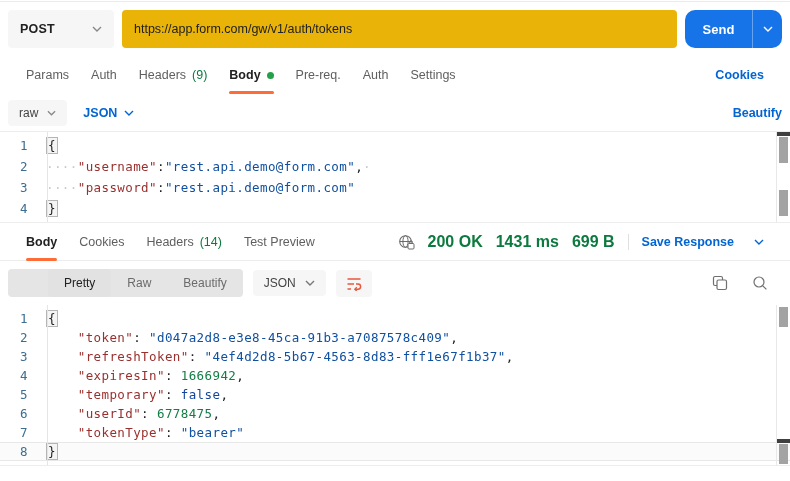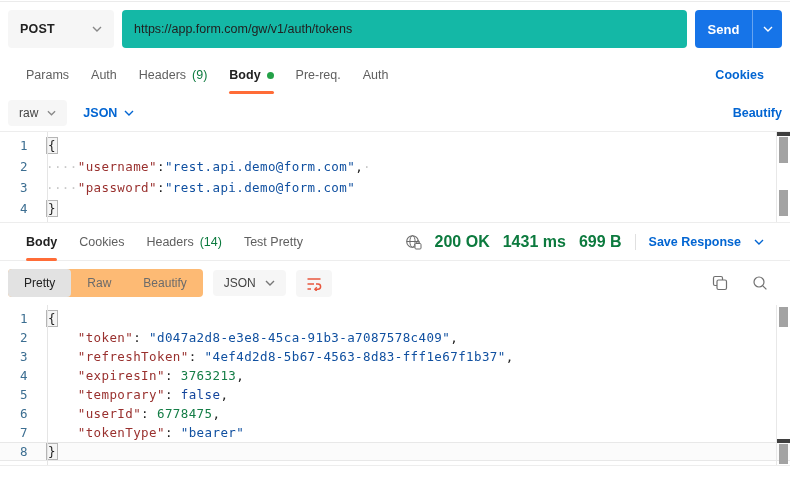--- a/index.html
+++ b/index.html
@@ -5,23 +5,23 @@
   * { margin:0; padding:0; box-sizing:border-box; }
   html,body { width:790px; height:481px; background:#fff; overflow:hidden;
     font-family:"Liberation Sans", sans-serif; color:#212121; }
   .hairline { height:2px; border-bottom:1px solid #ebebeb; }
 
   
   .request-bar { display:flex; gap:8px; padding:8px; height:54px; align-items:center; }
   .method-select { width:106px; height:38px; background:#f6f6f6; border-radius:4px;
     display:flex; align-items:center; justify-content:space-between; padding:0 12px; cursor:pointer; }
   .method-select .m { font-weight:700; font-size:12.5px; letter-spacing:.2px; }
-  .url-input { flex:1; height:38px; background:#14b8a6; border:none; border-radius:4px;
+  .url-input { flex:1; height:38px; background:#eab308; border:none; border-radius:4px;
     padding:0 12px; font-size:12.5px; color:#212121; font-family:"Liberation Sans",sans-serif; outline:none; }
-  .send-btn { width:87px; height:38px; background:#1674e8; border-radius:4px; display:flex; color:#fff; cursor:pointer; }
+  .send-btn { width:97px; height:38px; background:#1674e8; border-radius:10px; display:flex; color:#fff; cursor:pointer; }
   .send-main { flex:1; display:flex; align-items:center; justify-content:center; font-weight:700; font-size:13px; }
   .send-caret { width:30px; display:flex; align-items:center; justify-content:center;
     border-left:1px solid rgba(255,255,255,.35); }
 
   
   .tabrow { display:flex; align-items:center; padding:0 26px; height:38px; gap:22px; font-size:12.5px; color:#5f5f5f; }
   .tab { position:relative; height:38px; display:flex; align-items:center; gap:6px; cursor:pointer; white-space:nowrap; }
   .tab.active { color:#212121; font-weight:700; }
   .tab .count { color:#0c7a3e; }
   .tab .underline { position:absolute; left:0; right:0; bottom:0; height:3px; background:#ff6c37; border-radius:2px; }
@@ -57,25 +57,25 @@
 
   
   .sb { position:absolute; right:0; top:0; bottom:0; width:14px; border-left:1px solid #e8e8e8; }
   .sb .dark { position:absolute; left:0; right:0; height:4px; background:#3f3f3f; }
   .sb .thumb { position:absolute; left:2px; width:9px; background:#a3a3a3; }
 
   
   .meta { margin-left:auto; display:flex; align-items:center; gap:13px; }
   .status-green { color:#0c7a3e; font-size:16px; font-weight:600; white-space:nowrap; }
   .vdiv { width:1px; height:16px; background:#e0e0e0; }
-  .save-response { color:#0265d2; font-weight:600; font-size:12.5px; display:flex; align-items:center; gap:13px; cursor:pointer; }
+  .save-response { color:#0265d2; font-weight:600; font-size:12.5px; display:flex; align-items:center; gap:20px; cursor:pointer; }
 
   
   .res-toolbar { display:flex; align-items:center; gap:10px; padding:7px 8px; height:44px; }
-  .segmented { background:#fdba74; border-radius:4px; display:flex; }
+  .segmented { background:#e5e5e5; border-radius:4px; display:flex;padding-left:40px; }
   .segmented .seg { padding:7px 16px; font-size:12px; color:#6b6b6b; border-radius:4px; cursor:pointer; }
   .segmented .seg.active { background:#e2e2e2; color:#212121; }
   .icon-btn { margin:0; background:#f6f6f6; border-radius:4px; padding:6px 10px; display:flex; align-items:center; cursor:pointer; }
   .plain-icons { margin-left:auto; display:flex; align-items:center; gap:24px; padding-right:14px; }
   .plain-icons > span { cursor:pointer; display:flex; }
   svg { display:block; }
 </style>
 </head>
 <body>
 
@@ -119,20 +119,23 @@
       <span>Body</span>
       <span class="dot"></span>
       <span class="underline"></span>
     </div>
     <div class="tab">
         <span>Pre-req.</span>
       </div>
     <div class="tab">
         <span>Auth</span>
       </div>
+    <div class="tab">
+        <span>Settings</span>
+      </div>
     <span class="right-link">Cookies</span>
   </div>
 
   <div class="format-bar">
     <div class="pill">
       <span>raw</span>
       <span>
         <svg width="9" height="6" viewBox="0 0 10 6">
             <path d="M1 1l4 4 4-4" fill="none" stroke="#888" stroke-width="1.4"></path>
           </svg>
@@ -182,21 +185,21 @@
       <span class="underline"></span>
     </div>
     <div class="tab">
         <span>Cookies</span>
       </div>
     <div class="tab">
       <span>Headers</span>
       <span class="count">(14)</span>
     </div>
     <div class="tab">
-        <span>Test Pretty</span>
+        <span>Test Preview</span>
       </div>
 
     <div class="meta">
       <span>
         <svg width="17" height="16" viewBox="0 0 17 16">
           <circle cx="7.5" cy="7.5" r="5.8" fill="none" stroke="#6b6b6b" stroke-width="1.1"></circle>
           <ellipse cx="7.5" cy="7.5" rx="2.6" ry="5.8" fill="none" stroke="#6b6b6b" stroke-width="1"></ellipse>
           <path d="M1.8 7.5h11.4" stroke="#6b6b6b" stroke-width="1"></path>
           <rect x="10" y="9.5" width="6" height="5.5" rx="1" fill="#fff" stroke="#6b6b6b" stroke-width="1"></rect>
           <path d="M11.5 9.5v-1.2a1.5 1.5 0 0 1 3 0v1.2" fill="none" stroke="#6b6b6b" stroke-width="1"></path>
@@ -272,21 +275,21 @@
         <div class="cl">
           <span class="ln">2</span>
           <span class="lc"><span class="seg-plain">    </span><span class="seg-key">"token"</span><span class="seg-punc">: </span><span class="seg-str">"d047a2d8-e3e8-45ca-91b3-a7087578c409"</span><span class="seg-punc">,</span></span>
         </div>
         <div class="cl">
           <span class="ln">3</span>
           <span class="lc"><span class="seg-plain">    </span><span class="seg-key">"refreshToken"</span><span class="seg-punc">: </span><span class="seg-str">"4ef4d2d8-5b67-4563-8d83-fff1e67f1b37"</span><span class="seg-punc">,</span></span>
         </div>
         <div class="cl">
           <span class="ln">4</span>
-          <span class="lc"><span class="seg-plain">    </span><span class="seg-key">"expiresIn"</span><span class="seg-punc">: </span><span class="seg-num">3763213</span><span class="seg-punc">,</span></span>
+          <span class="lc"><span class="seg-plain">    </span><span class="seg-key">"expiresIn"</span><span class="seg-punc">: </span><span class="seg-num">1666942</span><span class="seg-punc">,</span></span>
         </div>
         <div class="cl">
           <span class="ln">5</span>
           <span class="lc"><span class="seg-plain">    </span><span class="seg-key">"temporary"</span><span class="seg-punc">: </span><span class="seg-bool">false</span><span class="seg-punc">,</span></span>
         </div>
         <div class="cl">
           <span class="ln">6</span>
           <span class="lc"><span class="seg-plain">    </span><span class="seg-key">"userId"</span><span class="seg-punc">: </span><span class="seg-num">6778475</span><span class="seg-punc">,</span></span>
         </div>
         <div class="cl">

